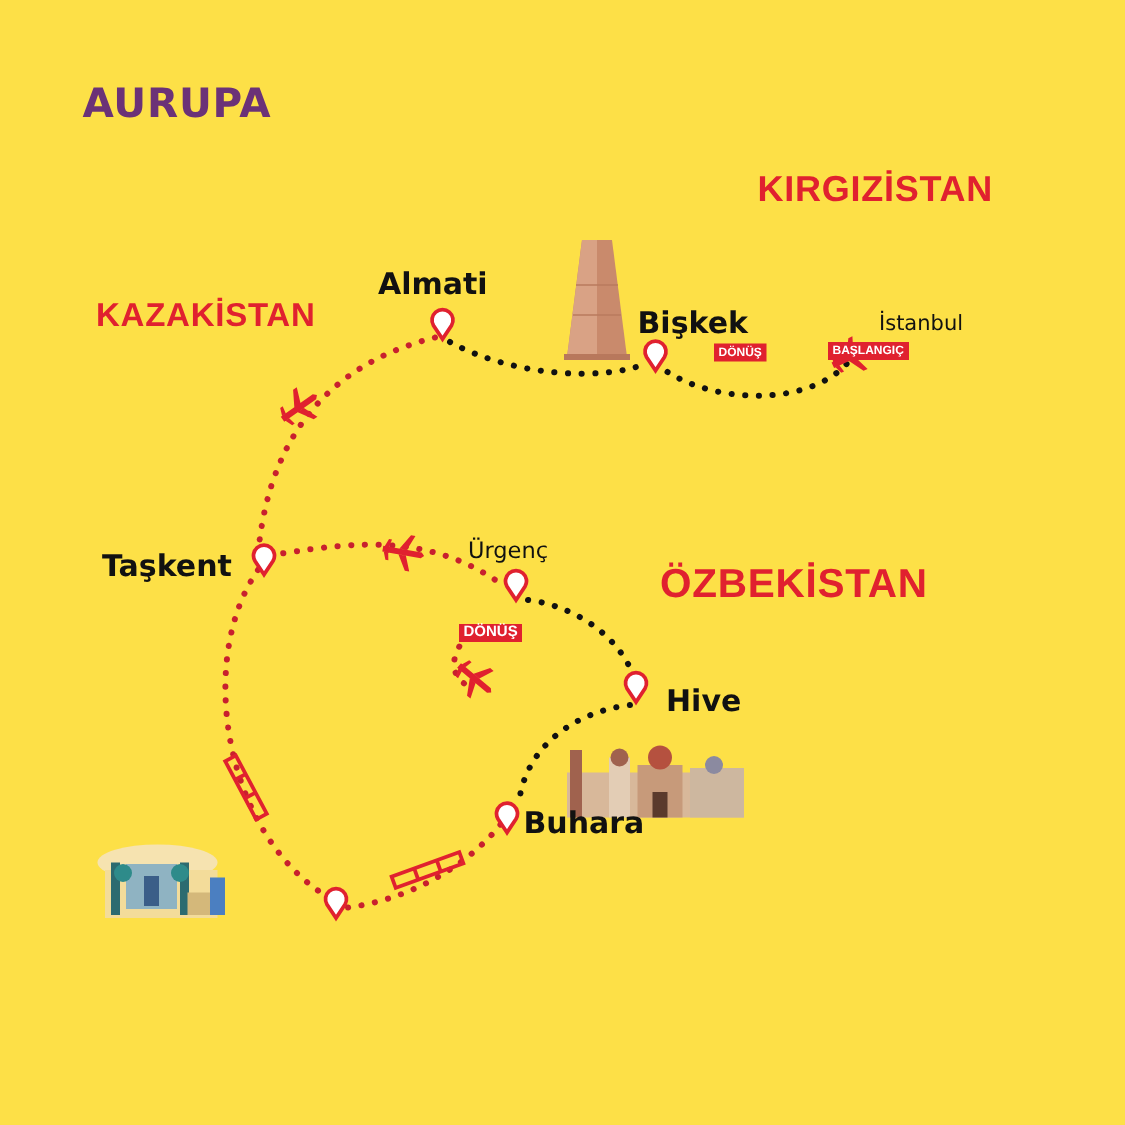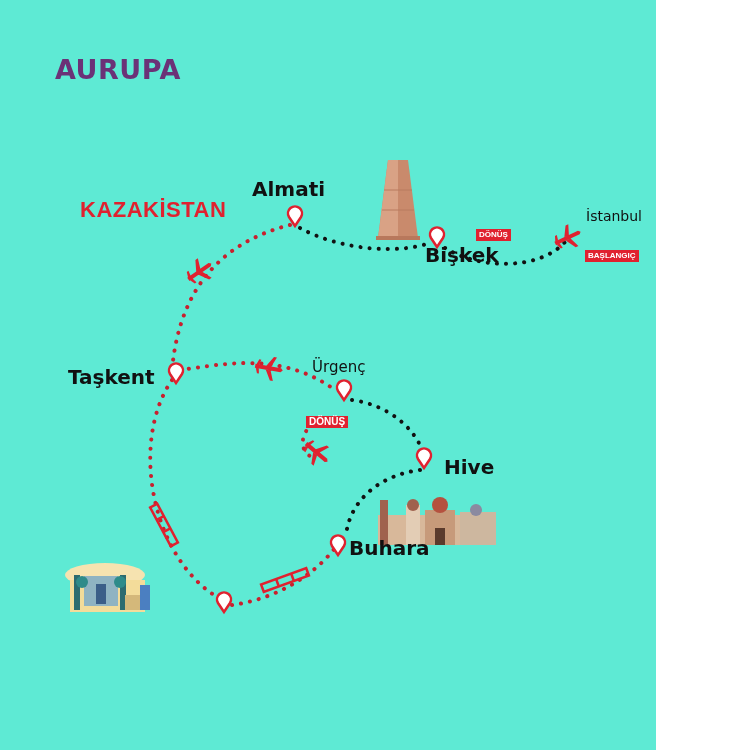--- a/index.html
+++ b/index.html
@@ -1,16 +1,16 @@
 <!DOCTYPE html>
 <html><head>
 <meta charset="utf-8">
 <style>
   html, body { margin:0; padding:0; background:#ffffff; }
-  #stage { position:relative; width:656px; height:750px; background:#5eead4; overflow:hidden; font-family:"DejaVu Sans", sans-serif; }
+  #stage { position:relative; width:750px; height:750px; background:#fde047; overflow:hidden; font-family:"DejaVu Sans", sans-serif; }
   svg { position:absolute; left:0; top:0; }
   .brand { position:absolute; left:55px; top:56px; color:#6b3277; font-family:"DejaVu Sans", sans-serif; font-weight:bold; font-size:27px; line-height:28px; letter-spacing:0.5px; }
   .country { position:absolute; color:#e0212f; font-family:"Liberation Sans", sans-serif; font-weight:bold; letter-spacing:0.5px; }
   .city { position:absolute; color:#111; font-family:"DejaVu Sans", sans-serif; font-weight:bold; font-size:20px; }
   .city-sm { position:absolute; color:#111; font-family:"DejaVu Sans", sans-serif; font-size:15px; }
   .tag { position:absolute; background:#e0212f; color:#fff; font-family:"Liberation Sans", sans-serif; font-weight:bold; font-size:8px; padding:1px 3px; line-height:10px; }
 </style>
 </head>
 <body>
 
@@ -102,26 +102,28 @@
         <line x1="-8" y1="-4" x2="-8" y2="4"></line>
           <line x1="8" y1="-4" x2="8" y2="4"></line>
       </g>
     </g>
   </svg>
 
   <div class="brand">
     <div>AURUPA</div>
   </div>
 
-  <div class="country" style="left:80px; top:197px; font-size:22px;">KAZAKİSTAN</div>
+  <div class="country" style="left:505px; top:113px; font-size:24px;">KIRGIZİSTAN</div>
+  <div class="country" style="left:64px; top:197px; font-size:22px;">KAZAKİSTAN</div>
+  <div class="country" style="left:440px; top:374px; font-size:27px;">ÖZBEKİSTAN</div>
 
   <div class="city" style="left:252px; top:177px;">Almati</div>
-  <div class="city" style="left:425px; top:203px;margin-top:40px;">Bişkek</div>
+  <div class="city" style="left:425px; top:203px;">Bişkek</div>
   <div class="tag" style="left:476px; top:229px;">DÖNÜŞ</div>
   <div class="city-sm" style="left:586px; top:208px; font-size:14px;">İstanbul</div>
-  <div class="tag" style="left:585px; top:228px;margin-top:22px;">BAŞLANGIÇ</div>
+  <div class="tag" style="left:552px; top:228px;">BAŞLANGIÇ</div>
   <div class="city" style="left:68px; top:365px;">Taşkent</div>
   <div class="city-sm" style="left:312px; top:358px;">Ürgenç</div>
   <div class="tag" style="left:306px; top:416px; font-size:10px;">DÖNÜŞ</div>
   <div class="city" style="left:444px; top:455px;">Hive</div>
   <div class="city" style="left:349px; top:536px;">Buhara</div>
 
 </div>
 
 </body></html>

